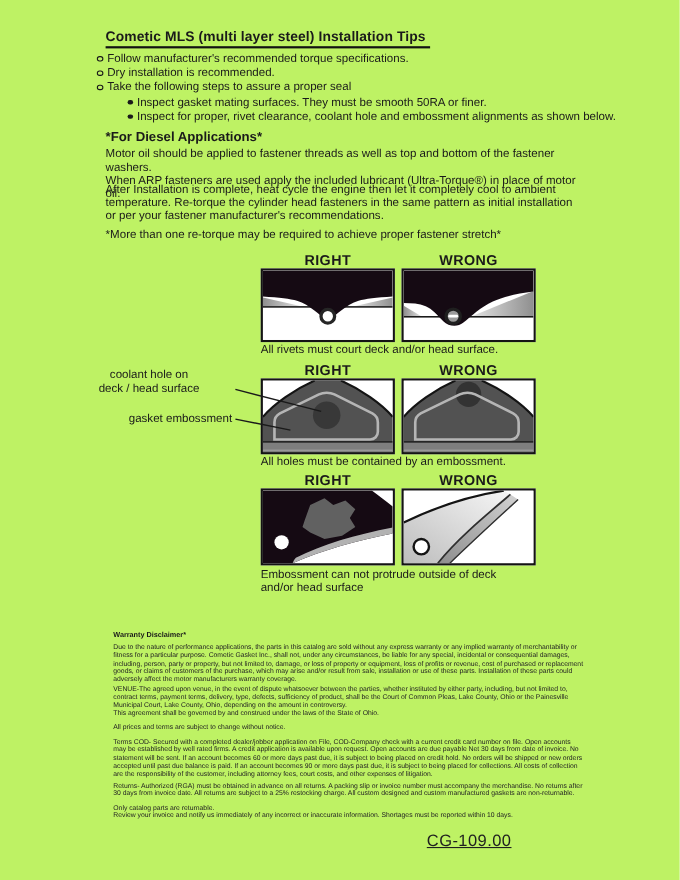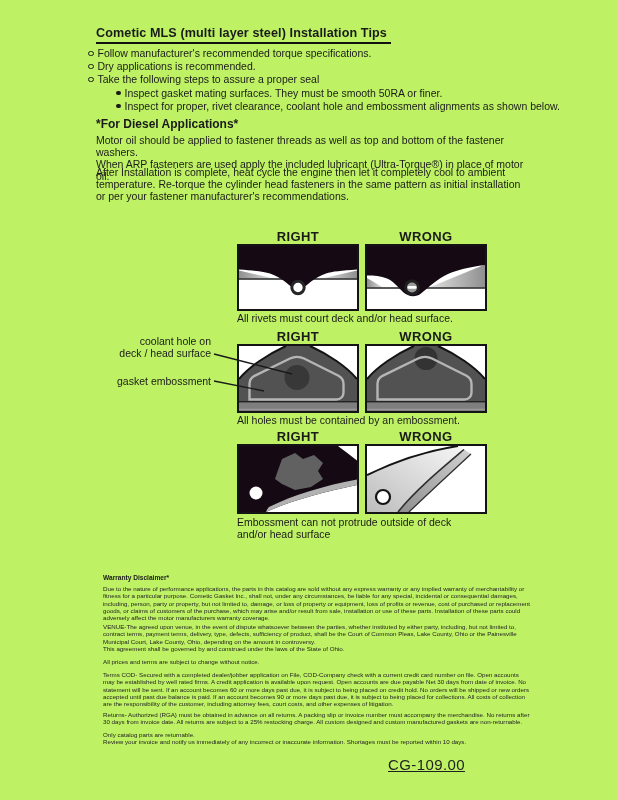--- a/index.html
+++ b/index.html
@@ -35,41 +35,42 @@
 <div class="page">
 
   <div class="abs title">Cometic MLS (multi layer steel) Installation Tips</div>
 
   <div class="abs bullet-row" style="top:47px;">
     <span class="marker ring-marker"></span>
     <span>Follow manufacturer's recommended torque specifications.</span>
   </div>
   <div class="abs bullet-row" style="top:60px;">
     <span class="marker ring-marker"></span>
-    <span>Dry applications is recommended.</span>
+    <span>Dry installation is recommended.</span>
   </div>
   <div class="abs bullet-row" style="top:73px;">
     <span class="marker ring-marker"></span>
     <span>Take the following steps to assure a proper seal</span>
   </div>
   <div class="abs bullet-row sub" style="top:87px;">
     <span class="marker dot-marker"></span>
     <span>Inspect gasket mating surfaces.  They must be smooth 50RA or finer.</span>
   </div>
   <div class="abs bullet-row sub" style="top:100px;">
     <span class="marker dot-marker"></span>
     <span>Inspect for proper, rivet clearance, coolant hole and embossment alignments as shown below.</span>
   </div>
 
   <div class="abs body-par" style="top:134px;">Motor oil should be applied to fastener threads as well as top and bottom of the fastener washers.
 When ARP fasteners are used apply the included lubricant (Ultra-Torque®) in place of motor oil.</div>
   <div class="abs h2" style="top:117px;">*For Diesel Applications*</div>
   <div class="abs body-par" style="top:166px;">After Installation is complete, heat cycle the engine then let it completely cool to ambient
 temperature. Re-torque the cylinder head fasteners in the same pattern as initial installation
 or per your fastener manufacturer's recommendations.</div>
+  <div class="abs body-par" style="top:207px;">*More than one re-torque may be required to achieve proper fastener stretch*</div>
 
   <div class="abs diag-label" style="left:237px;top:229px;">RIGHT</div>
   <div class="abs diag-label" style="left:365px;top:229px;">WRONG</div>
 
   <div class="abs panel" style="left:237px;top:244px;">
     <svg width="118" height="63" viewBox="0 0 118 63">
       <defs>
         <linearGradient id="g1a" x1="0" y1="0" x2="1" y2="0">
           <stop offset="0" stop-color="#8f8f8f"></stop>
             <stop offset="1" stop-color="#e2e2e2"></stop>
@@ -98,21 +99,21 @@
       <circle cx="45" cy="41.5" r="6.5" fill="#9a9a9a" stroke="#1f1f1f" stroke-width="3"></circle>
       <rect x="40.5" y="40.1" width="9" height="2.6" rx="1.3" fill="#ffffff"></rect>
     </svg>
   </div>
 
   <div class="abs caption" style="top:313px;">All rivets must court deck and/or head surface.</div>
 
   <div class="abs diag-label" style="left:237px;top:329px;">RIGHT</div>
   <div class="abs diag-label" style="left:365px;top:329px;">WRONG</div>
 
-  <div class="abs side-label" style="top:336px;">coolant hole on
+  <div class="abs side-label" style="top:336px;text-align:center;">coolant hole on
 deck / head surface</div>
   <div class="abs side-label" style="top:376px;">gasket embossment</div>
 
   <div class="abs panel" style="left:237px;top:344px;height:65px;">
     <svg width="118" height="65" viewBox="0 0 118 65">
       <rect width="118" height="65" fill="#525252"></rect>
       <rect y="56" width="118" height="9" fill="#7e7e7e"></rect>
       <rect y="55" width="118" height="1.4" fill="#222222"></rect>
       <rect y="62.8" width="118" height="0.9" fill="#a5a5a5"></rect>
       <path d="M0,0 H47 C29,8 10,21 0,33 Z" fill="#ffffff"></path>

